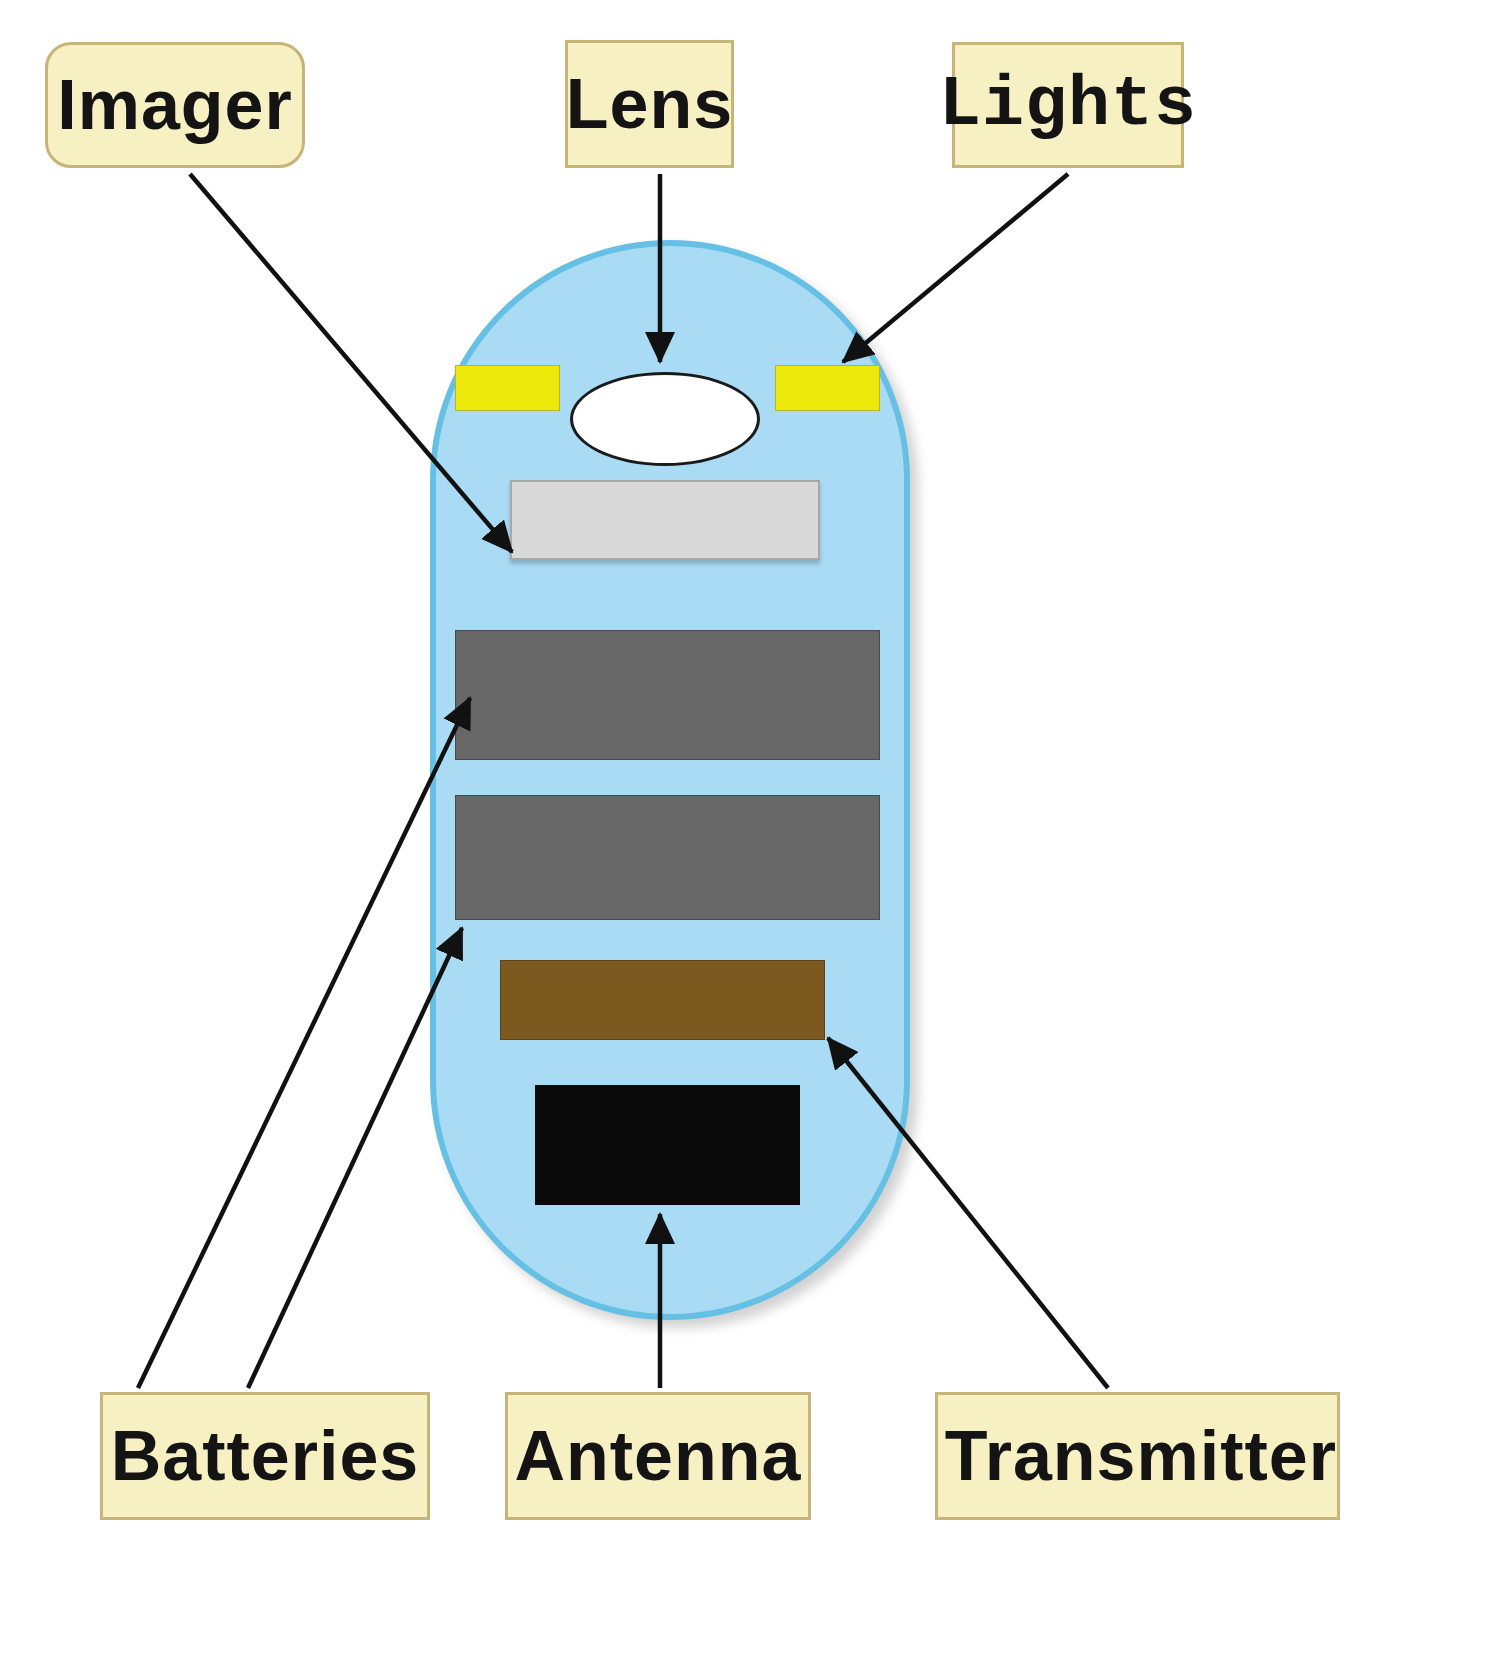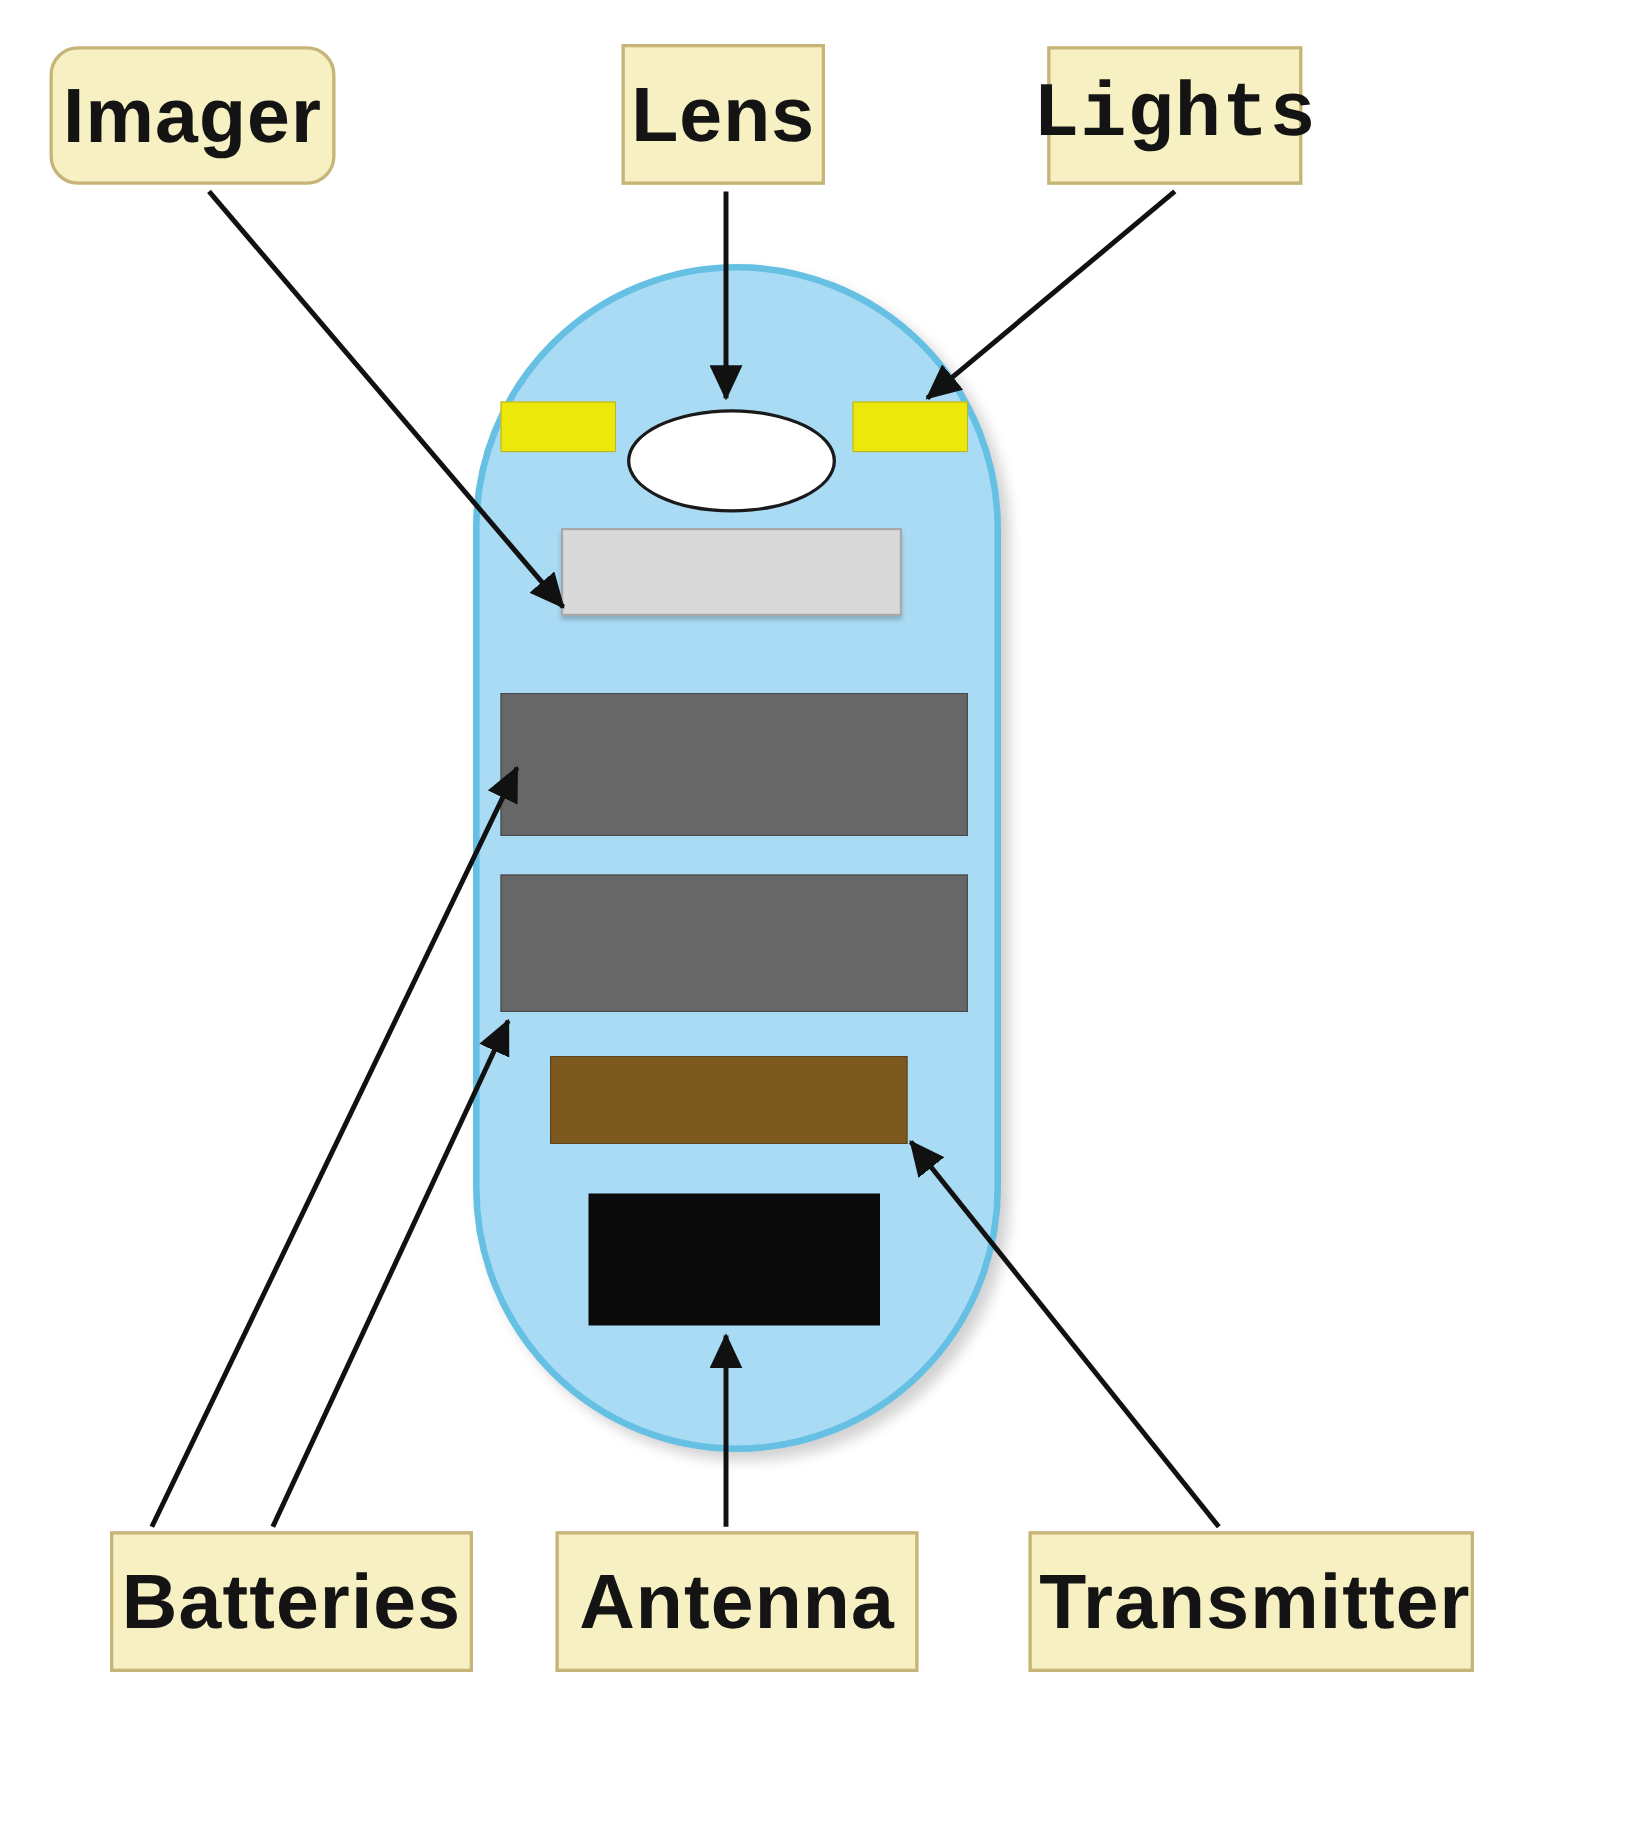--- a/index.html
+++ b/index.html
@@ -23,24 +23,24 @@
     background: #f7f0c2;
     border: 3px solid #c6b478;
     color: #141414;
     font-size: 70px;
     font-weight: 600;
     letter-spacing: 1px;
     white-space: nowrap;
     box-sizing: border-box;
   }
   .lbl-imager      { left: 45px;  top: 42px;   width: 260px; height: 126px; border-radius: 26px; }
-  .lbl-lens        { left: 565px; top: 40px;   width: 185px; height: 128px; }
+  .lbl-lens        { left: 565px; top: 40px;   width: 169px; height: 128px; }
   .lbl-lights      { left: 952px; top: 42px;   width: 232px; height: 126px; font-family: Liberation Mono, monospace; }
   .lbl-batteries   { left: 100px; top: 1392px; width: 330px; height: 128px; }
-  .lbl-antenna     { left: 505px; top: 1392px; width: 330px; height: 128px; }
+  .lbl-antenna     { left: 505px; top: 1392px; width: 306px; height: 128px; }
   .lbl-transmitter { left: 935px; top: 1392px; width: 405px; height: 128px; justify-content: flex-end; }
 
   .capsule {
     position: absolute;
     left: 430px;
     top: 240px;
     width: 480px;
     height: 1080px;
     background: #a9dbf4;
     border: 6px solid #66c0e4;

